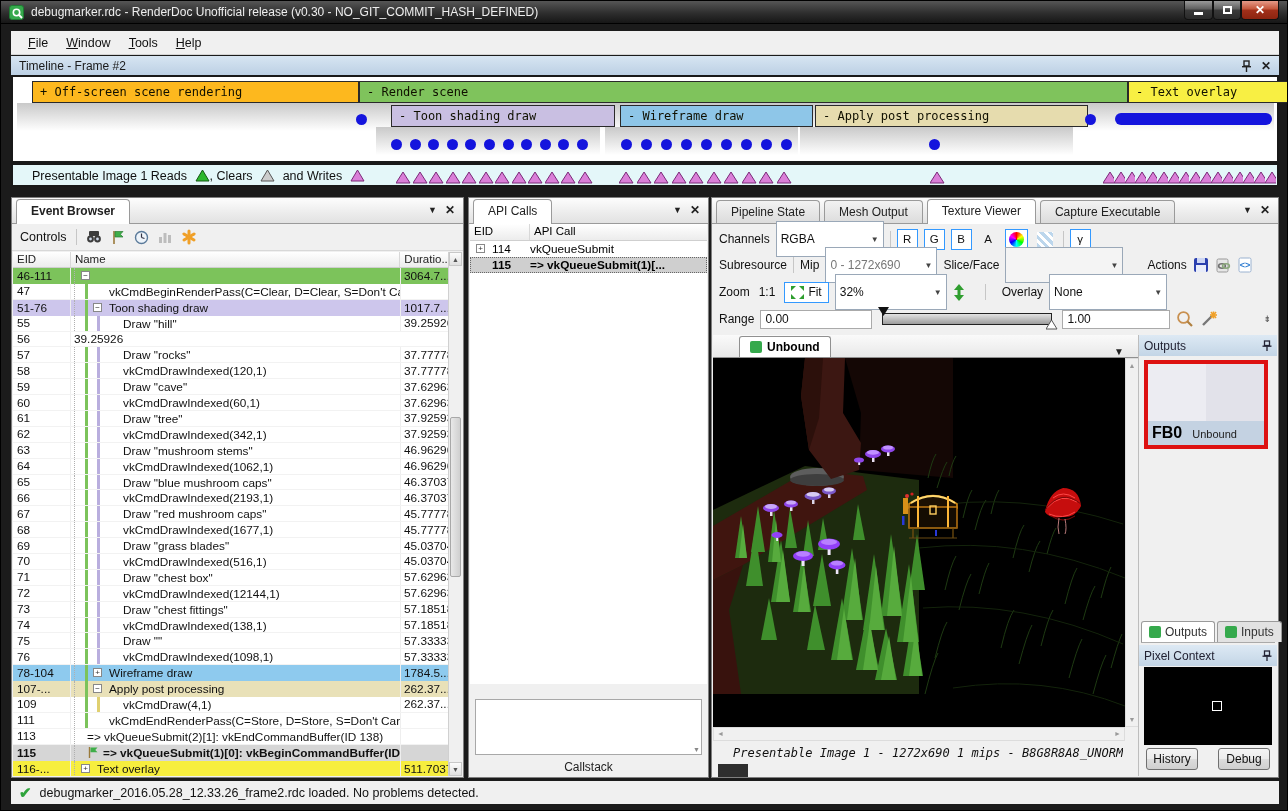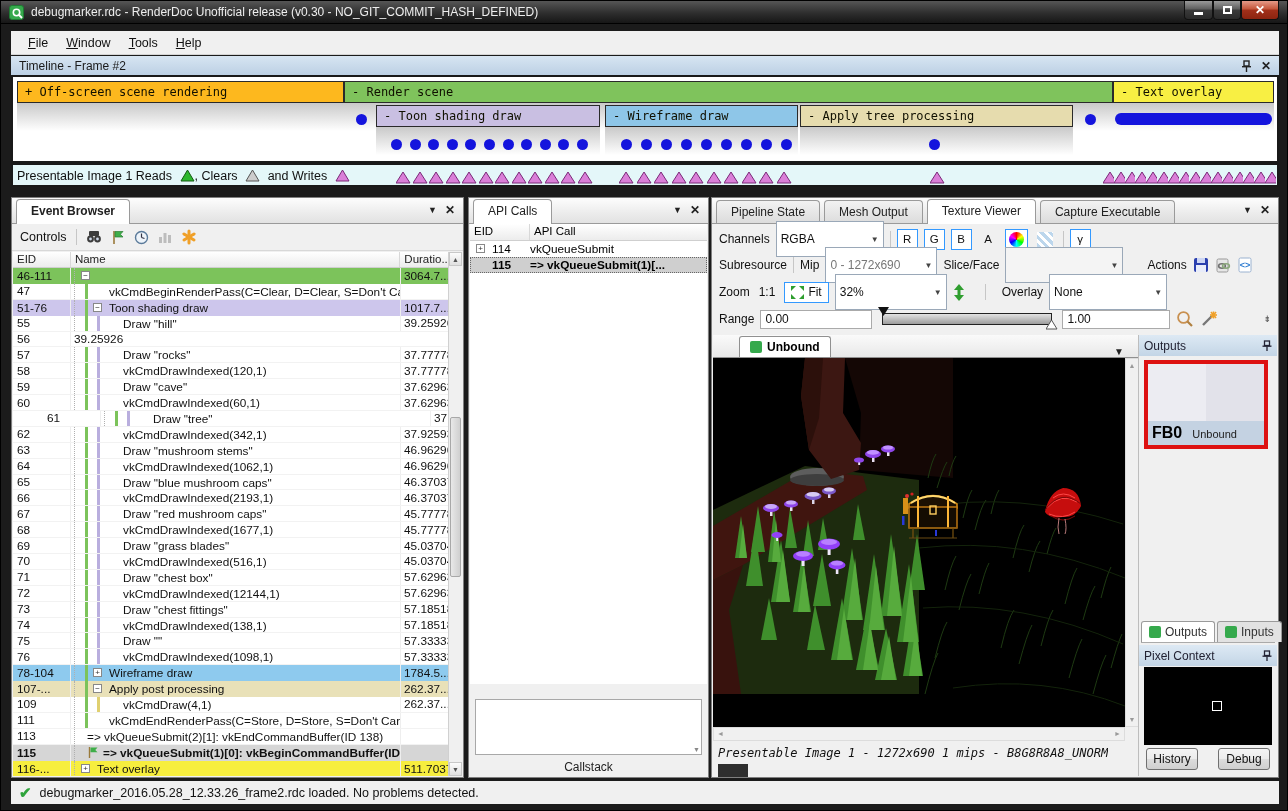--- a/index.html
+++ b/index.html
@@ -1,21 +1,21 @@
 <!DOCTYPE html>
 <html><head>
 <meta charset="utf-8">
 <style>
   * { margin:0; padding:0; box-sizing:border-box; font-family:"Liberation Sans",sans-serif; }
   html,body { background:#000; }
   #win { position:relative; width:1288px; height:811px; background:#1b1b1b; overflow:hidden;
          border:1px solid #000; }
   .abs { position:absolute; }
   .nowrap { white-space:nowrap; overflow:hidden; }
-  .mono { font-family:"DejaVu Sans Mono","Liberation Mono",monospace; }
+  .mono { font-family:"DejaVu Sans Mono","Liberation Mono",monospace;margin-left:15px; }
 
   
   #titlebar { left:0; top:0; width:1288px; height:23px;
     background:linear-gradient(#565656,#2e2e2e 55%,#161616); border-bottom:1px solid #000; }
   #title-text { left:30px; top:4px; color:#eee; font-size:12px; }
   .appicon { width:15px; height:15px; border-radius:3px; background:#35a94c; border:1px solid #1f7a33; }
   #titlebar .appicon { position:absolute; left:8px; top:4px; }
   .winbtn { top:0; height:19px; border:1px solid #111; border-top:none;
     background:linear-gradient(#9a9a9a,#5d5d5d 45%,#3a3a3a 50%,#2a2a2a); border-radius:0 0 4px 4px;
     display:flex; align-items:center; justify-content:center; }
@@ -200,21 +200,21 @@
       <div class="tl-bar mono" style="left: 4px; top: 4px; width: 327px; background: rgb(253, 184, 30);">+ Off-screen scene rendering</div>
       <div class="tl-shade" style="left: 4px; top: 26px; width: 327px;"></div>
       <div class="tl-bar mono" style="left: 331px; top: 4px; width: 769px; background: rgb(127, 195, 92);">- Render scene</div>
       <div class="tl-shade" style="left: 331px; top: 26px; width: 769px;"></div>
       <div class="tl-bar mono" style="left: 1100px; top: 4px; width: 161px; background: rgb(248, 239, 67);">- Text overlay</div>
       <div class="tl-shade" style="left: 1100px; top: 26px; width: 161px;"></div>
       <div class="tl-bar mono" style="left: 363px; top: 28px; width: 224px; background: rgb(201, 191, 226);">- Toon shading draw</div>
       <div class="tl-shade" style="left: 363px; top: 50px; width: 224px;"></div>
       <div class="tl-bar mono" style="left: 592px; top: 28px; width: 193px; background: rgb(142, 198, 232);">- Wireframe draw</div>
       <div class="tl-shade" style="left: 592px; top: 50px; width: 193px;"></div>
-      <div class="tl-bar mono" style="left: 787px; top: 28px; width: 273px; background: rgb(230, 220, 174);">- Apply tree processing</div>
+      <div class="tl-bar mono" style="left: 787px; top: 28px; width: 273px; background: rgb(230, 220, 174);">- Apply post processing</div>
       <div class="tl-shade" style="left: 787px; top: 50px; width: 273px;"></div>
       <div class="tl-dot" style="left: 343px; top: 37px;"></div>
       <div class="tl-dot" style="left: 1072px; top: 37px;"></div>
       <div class="tl-dot" style="left: 378px; top: 62px;"></div>
       <div class="tl-dot" style="left: 396.6px; top: 62px;"></div>
       <div class="tl-dot" style="left: 415.2px; top: 62px;"></div>
       <div class="tl-dot" style="left: 433.8px; top: 62px;"></div>
       <div class="tl-dot" style="left: 452.4px; top: 62px;"></div>
       <div class="tl-dot" style="left: 471px; top: 62px;"></div>
       <div class="tl-dot" style="left: 489.6px; top: 62px;"></div>
@@ -497,21 +497,21 @@
           <div class="eb-row" style="border-bottom: 1px solid rgb(242, 242, 242);">
             <div class="eb-eid nowrap">60</div>
             <div class="eb-name">
               <span class="guide" style="left: 3px;"></span>
               <span class="strip" style="left: 14px; background: rgb(124, 195, 91);"></span>
               <span class="strip" style="left: 26px; background: rgb(185, 174, 222);"></span>
               <span class="eb-label" style="left: 52px;">vkCmdDrawIndexed(60,1)</span>
             </div>
             <div class="eb-dur nowrap">37.62963</div>
           </div>
-          <div class="eb-row" style="border-bottom: 1px solid rgb(242, 242, 242); padding-left: 30px;">
+          <div class="eb-row" style="border-bottom: 1px solid rgb(242, 242, 242);">
             <div class="eb-eid nowrap">61</div>
             <div class="eb-name">
               <span class="guide" style="left: 3px;"></span>
               <span class="strip" style="left: 14px; background: rgb(124, 195, 91);"></span>
               <span class="strip" style="left: 26px; background: rgb(185, 174, 222);"></span>
               <span class="eb-label" style="left: 52px;">Draw "tree"</span>
             </div>
             <div class="eb-dur nowrap">37.92593</div>
           </div>
           <div class="eb-row" style="border-bottom: 1px solid rgb(242, 242, 242);">

